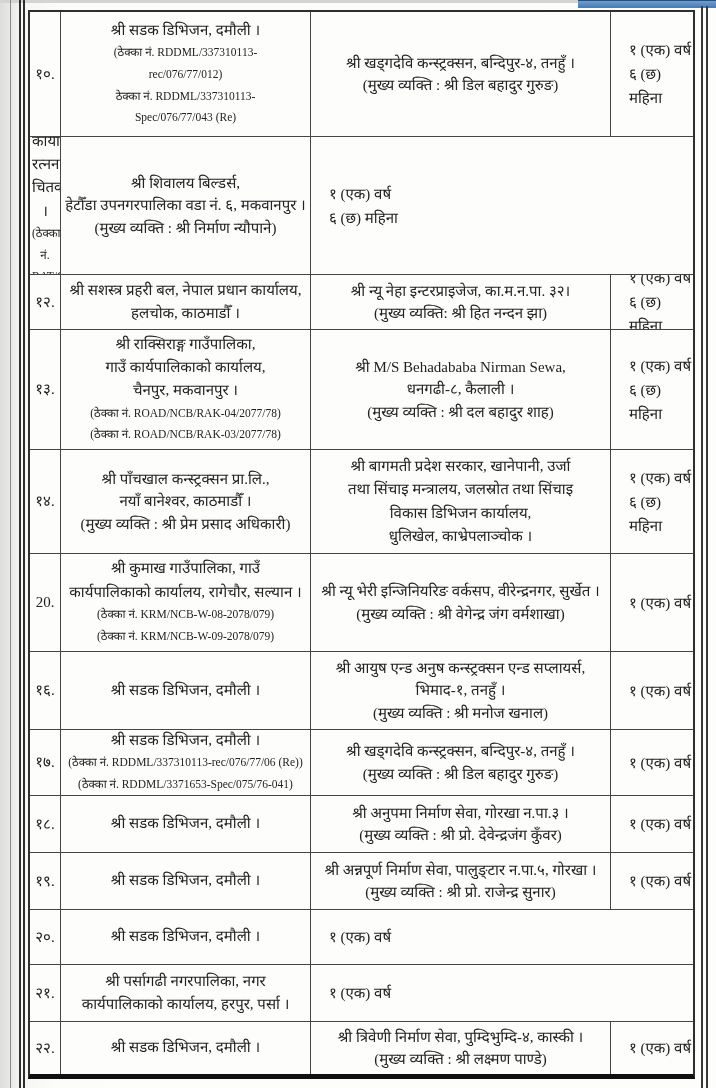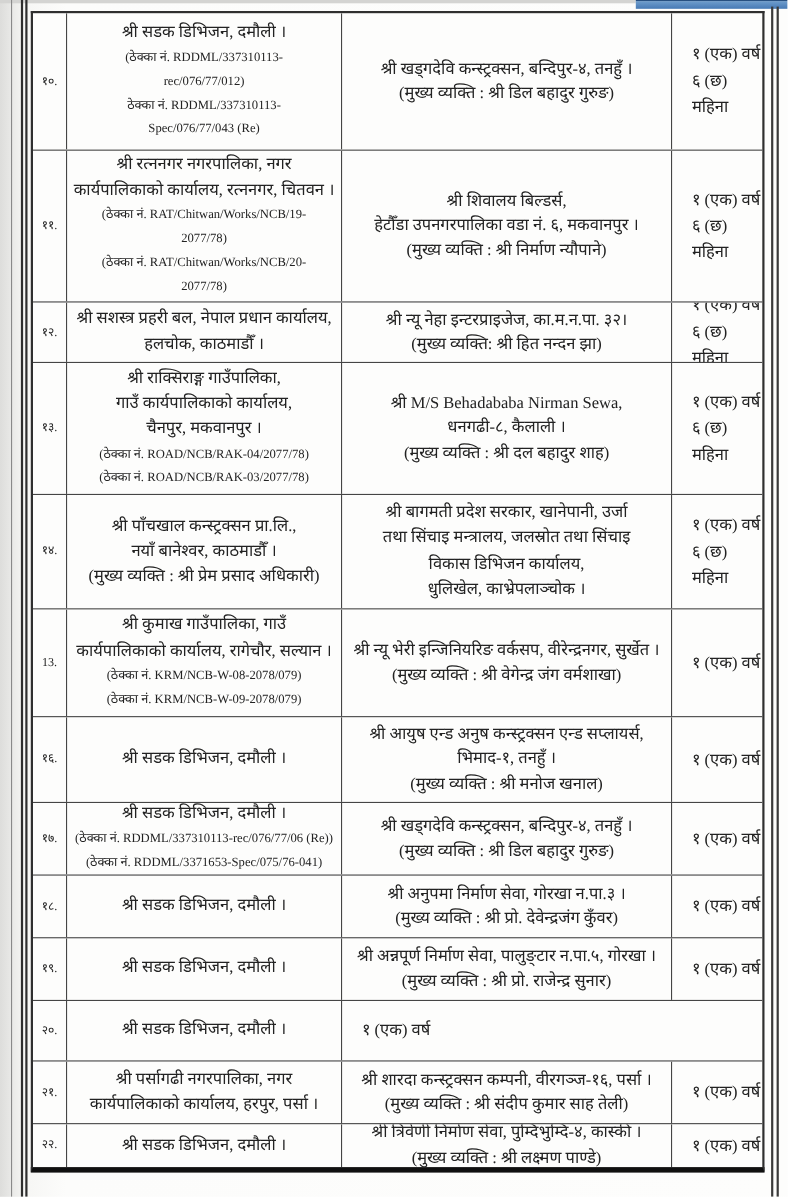--- a/index.html
+++ b/index.html
@@ -33,29 +33,29 @@
     background:#fdfdfc;
   }
   .row { display:grid; grid-template-columns:30px 250px 300px 85px; overflow:hidden; }
   .row + .row { border-top:1px solid #454545; }
   .cell {
     display:flex; flex-direction:column; justify-content:center;
     overflow:hidden; padding:1px 2px;
     font-size:15.5px; line-height:1.5; text-align:center;
   }
   .cell + .cell { border-left:1px solid #454545; }
-  .sn { font-size:11px; }
+  .sn { font-size:15px; }
   .office { font-size:15px; line-height:1.55; }
   .office .num { font-size:11.5px; line-height:1.9; letter-spacing:0; }
   .contractor { font-size:15px; }
   .duration { text-align:left; padding-left:18px; font-size:15px; line-height:1.6; }
 
   .r0{height:124px}.r1{height:138px}.r2{height:55px}.r3{height:120px}
   .r4{height:104px}.r5{height:98px}.r6{height:78px}.r7{height:66px}
-  .r8{height:57px}.r9{height:57px}.r10{height:55px}.r11{height:57px}.r12{height:40px}
+  .r8{height:57px}.r9{height:57px}.r10{height:55px}.r11{height:57px}.r12{height:53px}
 </style>
 </head>
 <body>
 
 <div class="top-strip"></div>
 <div class="scroll-thumb"></div>
 
 <div class="vline vl-outer-left"></div>
 <div class="vline vl-dbl-left-a"></div>
 <div class="vline vl-dbl-left-b"></div>
@@ -75,21 +75,20 @@
     <div class="cell contractor">
         <div>श्री खड्गदेवि कन्स्ट्रक्सन, बन्दिपुर-४, तनहुँ ।</div>
         <div>(मुख्य व्यक्ति : श्री डिल बहादुर गुरुङ)</div>
       </div>
     <div class="cell duration">
         <div>१ (एक) वर्ष</div>
         <div>६ (छ) महिना</div>
       </div>
   </div>
   <div class="row r1">
-    <div class="cell sn">११.</div>
     <div class="cell office">
         <div>श्री रत्ननगर नगरपालिका, नगर</div>
         <div>कार्यपालिकाको कार्यालय, रत्ननगर, चितवन ।</div>
         <div class="num">(ठेक्का नं. RAT/Chitwan/Works/NCB/19-</div>
         <div class="num">2077/78)</div>
         <div class="num">(ठेक्का नं. RAT/Chitwan/Works/NCB/20-</div>
         <div class="num">2077/78)</div>
       </div>
     <div class="cell contractor">
         <div>श्री शिवालय बिल्डर्स,</div>
@@ -147,21 +146,21 @@
         <div>तथा सिंचाइ मन्त्रालय, जलस्रोत तथा सिंचाइ</div>
         <div>विकास डिभिजन कार्यालय,</div>
         <div>धुलिखेल, काभ्रेपलाञ्चोक ।</div>
       </div>
     <div class="cell duration">
         <div>१ (एक) वर्ष</div>
         <div>६ (छ) महिना</div>
       </div>
   </div>
   <div class="row r5">
-    <div class="cell sn">13.</div>
+    <div class="cell sn">20.</div>
     <div class="cell office">
         <div>श्री कुमाख गाउँपालिका, गाउँ</div>
         <div>कार्यपालिकाको कार्यालय, रागेचौर, सल्यान ।</div>
         <div class="num">(ठेक्का नं. KRM/NCB-W-08-2078/079)</div>
         <div class="num">(ठेक्का नं. KRM/NCB-W-09-2078/079)</div>
       </div>
     <div class="cell contractor">
         <div>श्री न्यू भेरी इन्जिनियरिङ वर्कसप, वीरेन्द्रनगर, सुर्खेत ।</div>
         <div>(मुख्य व्यक्ति : श्री वेगेन्द्र जंग वर्मशाखा)</div>
       </div>
@@ -232,24 +231,20 @@
     <div class="cell duration">
         <div>१ (एक) वर्ष</div>
       </div>
   </div>
   <div class="row r11">
     <div class="cell sn">२१.</div>
     <div class="cell office">
         <div>श्री पर्सागढी नगरपालिका, नगर</div>
         <div>कार्यपालिकाको कार्यालय, हरपुर, पर्सा ।</div>
       </div>
-    <div class="cell contractor">
-        <div>श्री शारदा कन्स्ट्रक्सन कम्पनी, वीरगञ्ज-१६, पर्सा ।</div>
-        <div>(मुख्य व्यक्ति : श्री संदीप कुमार साह तेली)</div>
-      </div>
     <div class="cell duration">
         <div>१ (एक) वर्ष</div>
       </div>
   </div>
   <div class="row r12">
     <div class="cell sn">२२.</div>
     <div class="cell office">
         <div>श्री सडक डिभिजन, दमौली ।</div>
       </div>
     <div class="cell contractor">

